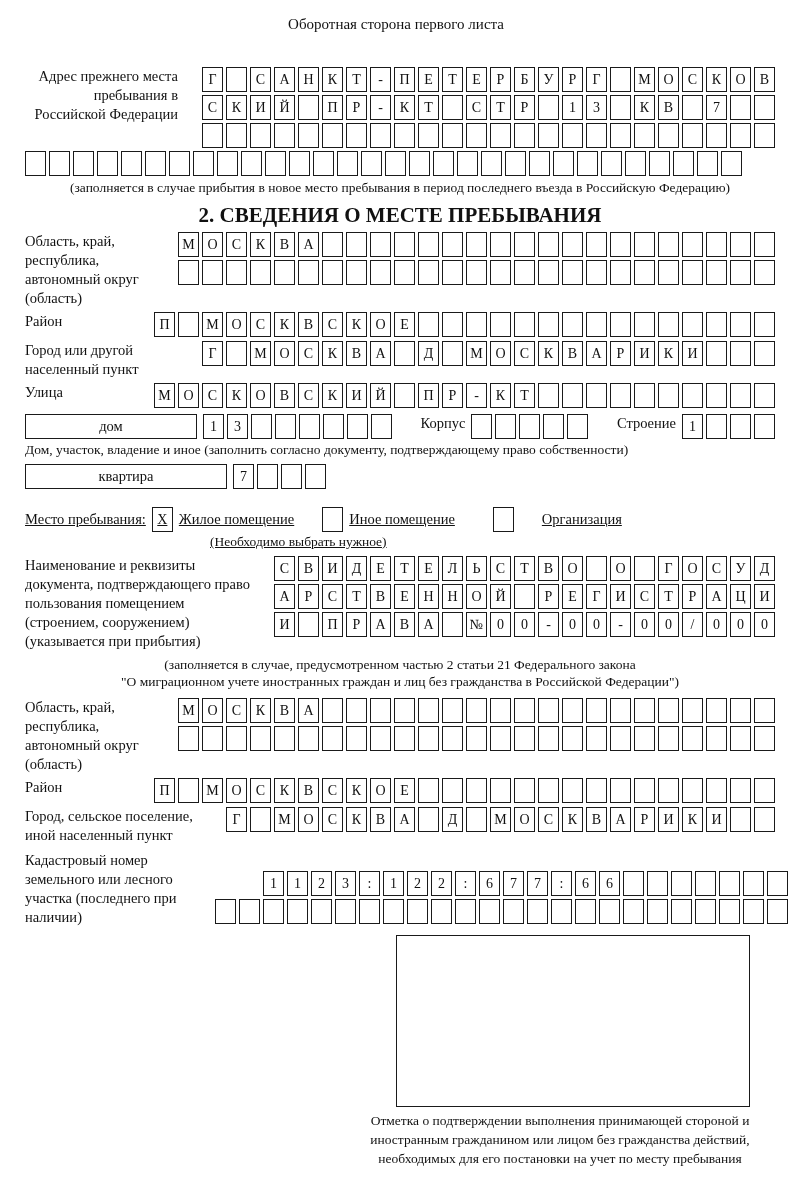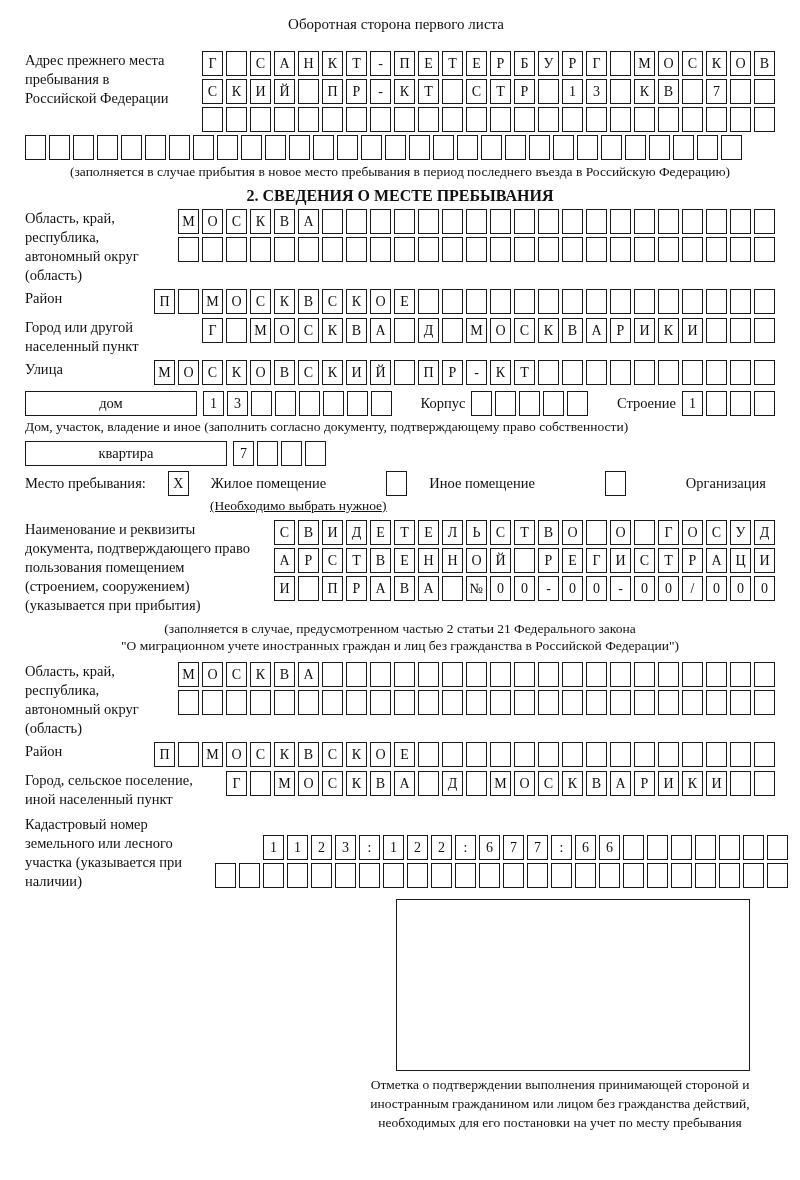--- a/index.html
+++ b/index.html
@@ -6,37 +6,37 @@
   body{width:800px;height:1180px;font-family:"Liberation Serif","DejaVu Serif",serif;color:#111;}
   .page{padding:10px 25px 0 25px;width:750px;}
   .hdr{text-align:center;font-size:15px;padding-right:8px;margin-top:6px;}
   .frow{display:flex;align-items:flex-start;margin-top:4px;}
   .flabel{font-size:14.5px;line-height:19px;flex:0 0 auto;}
   .w153{width:153px;} .w128{width:128px;} .w103{width:103px;} .w178{width:178px;} .w228{width:228px;} .w190{width:190px;}
   .rows{display:flex;flex-direction:column;gap:3px;margin-left:auto;align-items:flex-end;}
   .boxrow{display:flex;gap:3px;width:max-content;}
   .cbox{display:flex;align-items:center;justify-content:center;width:19px;height:23px;border:1.5px solid #1a1a1a;font-size:14px;line-height:1;background:#fff;flex:0 0 auto;}
   .note{text-align:center;font-size:13.5px;margin-top:4px;}
-  .sectitle{text-align:center;font-weight:bold;font-size:16px;margin-top:7px;}
+  .sectitle{text-align:center;font-weight:bold;font-size:21px;margin-top:7px;}
   .lblbox{border:1.5px solid #1a1a1a;height:23px;display:flex;align-items:center;justify-content:center;font-size:14.5px;}
   .cap{font-size:13.5px;margin-top:3px;}
-  .inlrow{display:flex;align-items:center;gap:22px;margin-top:5px;font-size:14.5px;}
+  .inlrow{display:flex;align-items:center;gap:6px;margin-top:18px;font-size:14.5px;text-decoration:underline;}
   .subnote{font-size:13.5px;margin-left:185px;margin-top:2px;text-decoration:underline;}
   .bigbox{width:352px;height:170px;border:1.5px solid #1a1a1a;margin-left:auto;margin-right:25px;margin-top:8px;}
   .confcap{width:430px;margin-left:auto;margin-right:0;text-align:center;font-size:13.5px;line-height:19px;margin-top:4px;}
   .gap6{width:6px;} .sp{flex:1;}
 </style>
 </head>
 <body>
 
 <div class="page">
 
   <div class="hdr">Оборотная сторона первого листа</div>
 
-  <div class="frow" style="margin-top:18px;">
+  <div class="frow" style="margin-top:34px;text-align:right;">
     <div class="flabel w153">Адрес прежнего места пребывания в Российской Федерации</div>
     <div class="rows">
       <div class="boxrow">
           <span class="cbox">Г</span>
           <span class="cbox"></span>
           <span class="cbox">С</span>
           <span class="cbox">А</span>
           <span class="cbox">Н</span>
           <span class="cbox">К</span>
           <span class="cbox">Т</span>
@@ -301,21 +301,21 @@
           <span class="cbox"></span>
           <span class="cbox"></span>
           <span class="cbox"></span>
           <span class="cbox"></span>
           <span class="cbox"></span>
           <span class="cbox"></span>
         </div>
       </div>
   </div>
 
-  <div class="frow" style="align-items:center;margin-top:6px;">
+  <div class="frow" style="margin-top:6px;">
     <div class="lblbox" style="width:170px;">дом</div>
     <div class="gap6"></div>
     <div class="boxrow">
         <span class="cbox">1</span>
         <span class="cbox">3</span>
         <span class="cbox"></span>
         <span class="cbox"></span>
         <span class="cbox"></span>
         <span class="cbox"></span>
         <span class="cbox"></span>
@@ -565,21 +565,21 @@
           <span class="cbox">И</span>
           <span class="cbox">К</span>
           <span class="cbox">И</span>
           <span class="cbox"></span>
           <span class="cbox"></span>
         </div>
       </div>
   </div>
 
   <div class="frow" style="margin-top:6px;">
-    <div class="flabel w190">Кадастровый номер земельного или лесного участка (указывается при наличии)</div>
+    <div class="flabel w190">Кадастровый номер земельного или лесного участка (последнего при наличии)</div>
     <div class="rows" style="margin-top:20px;">
       <div class="boxrow">
           <span class="cbox">1</span>
           <span class="cbox">1</span>
           <span class="cbox">2</span>
           <span class="cbox">3</span>
           <span class="cbox">:</span>
           <span class="cbox">1</span>
           <span class="cbox">2</span>
           <span class="cbox">2</span>

